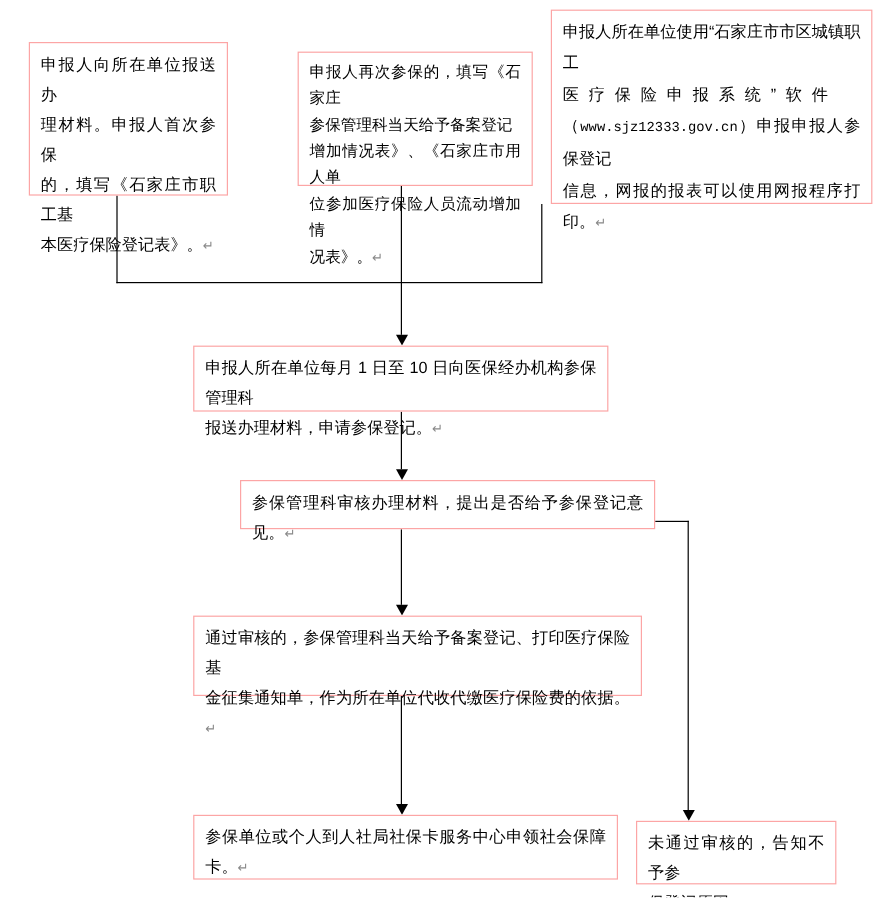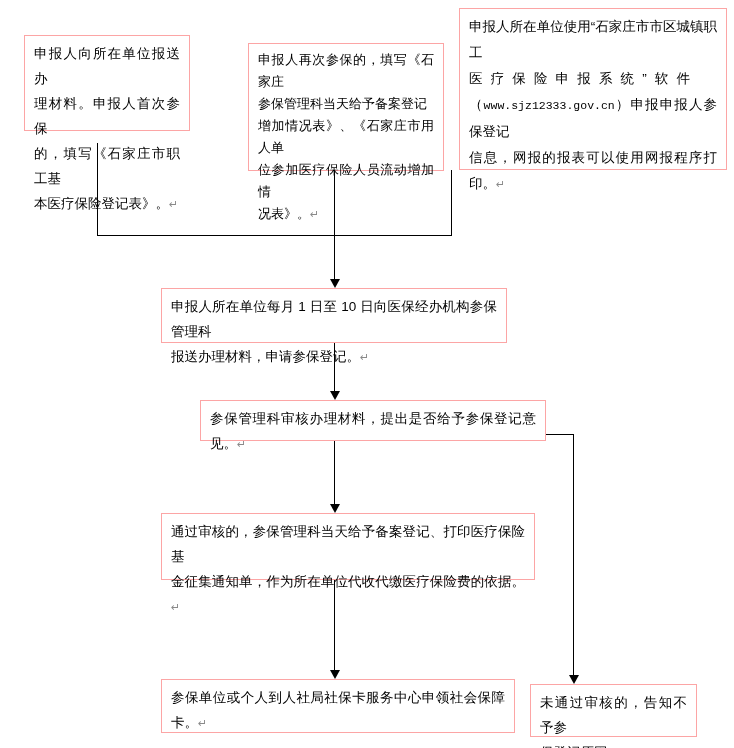--- a/index.html
+++ b/index.html
@@ -76,28 +76,28 @@
   <div class="seg v" style="left:334px; top:441px; height:63px;"></div>
   <div class="arrow-down" style="left:330px; top:504px;"></div>
 
   <div class="seg v" style="left:334px; top:580px; height:90px;"></div>
   <div class="arrow-down" style="left:330px; top:670px;"></div>
 
   <div class="seg h" style="left:507px; top:434px; width:67px;"></div>
   <div class="seg v" style="left:573px; top:434px; height:241px;"></div>
   <div class="arrow-down" style="left:569px; top:675px;"></div>
 
-  <div class="node" style="left:24px; top:35px; width:166px; height:96px;">
+  <div class="node" style="left:24px; top:35px; width:166px; height:128px;">
     <span class="txt">申报人向所在单位报送办</span>
     <span class="txt">理材料。申报人首次参保</span>
     <span class="txt">的，填写《石家庄市职工基</span>
     <span class="txt"><span>本医疗保险登记表》。</span><span class="pilcrow">↵</span></span>
   </div>
 
-  <div class="node" style="left:248px; top:43px; width:196px; height:128px; line-height:22px; font-size:13px;">
+  <div class="node" style="left:248px; top:43px; width:196px; height:112px; line-height:22px; font-size:13px;">
     <span class="txt">申报人再次参保的，填写《石家庄</span>
     <span class="txt">参保管理科当天给予备案登记</span>
     <span class="txt">增加情况表》、《石家庄市用人单</span>
     <span class="txt">位参加医疗保险人员流动增加情</span>
     <span class="txt"><span>况表》。</span><span class="pilcrow">↵</span></span>
   </div>
 
   <div class="node" style="left:459px; top:8px; width:268px; height:162px; line-height:26px;">
     <span class="txt">申报人所在单位使用“石家庄市市区城镇职工</span>
     <span class="txt" style="letter-spacing:2.2px;">医 疗 保 险 申 报 系 统 ” 软 件</span>

